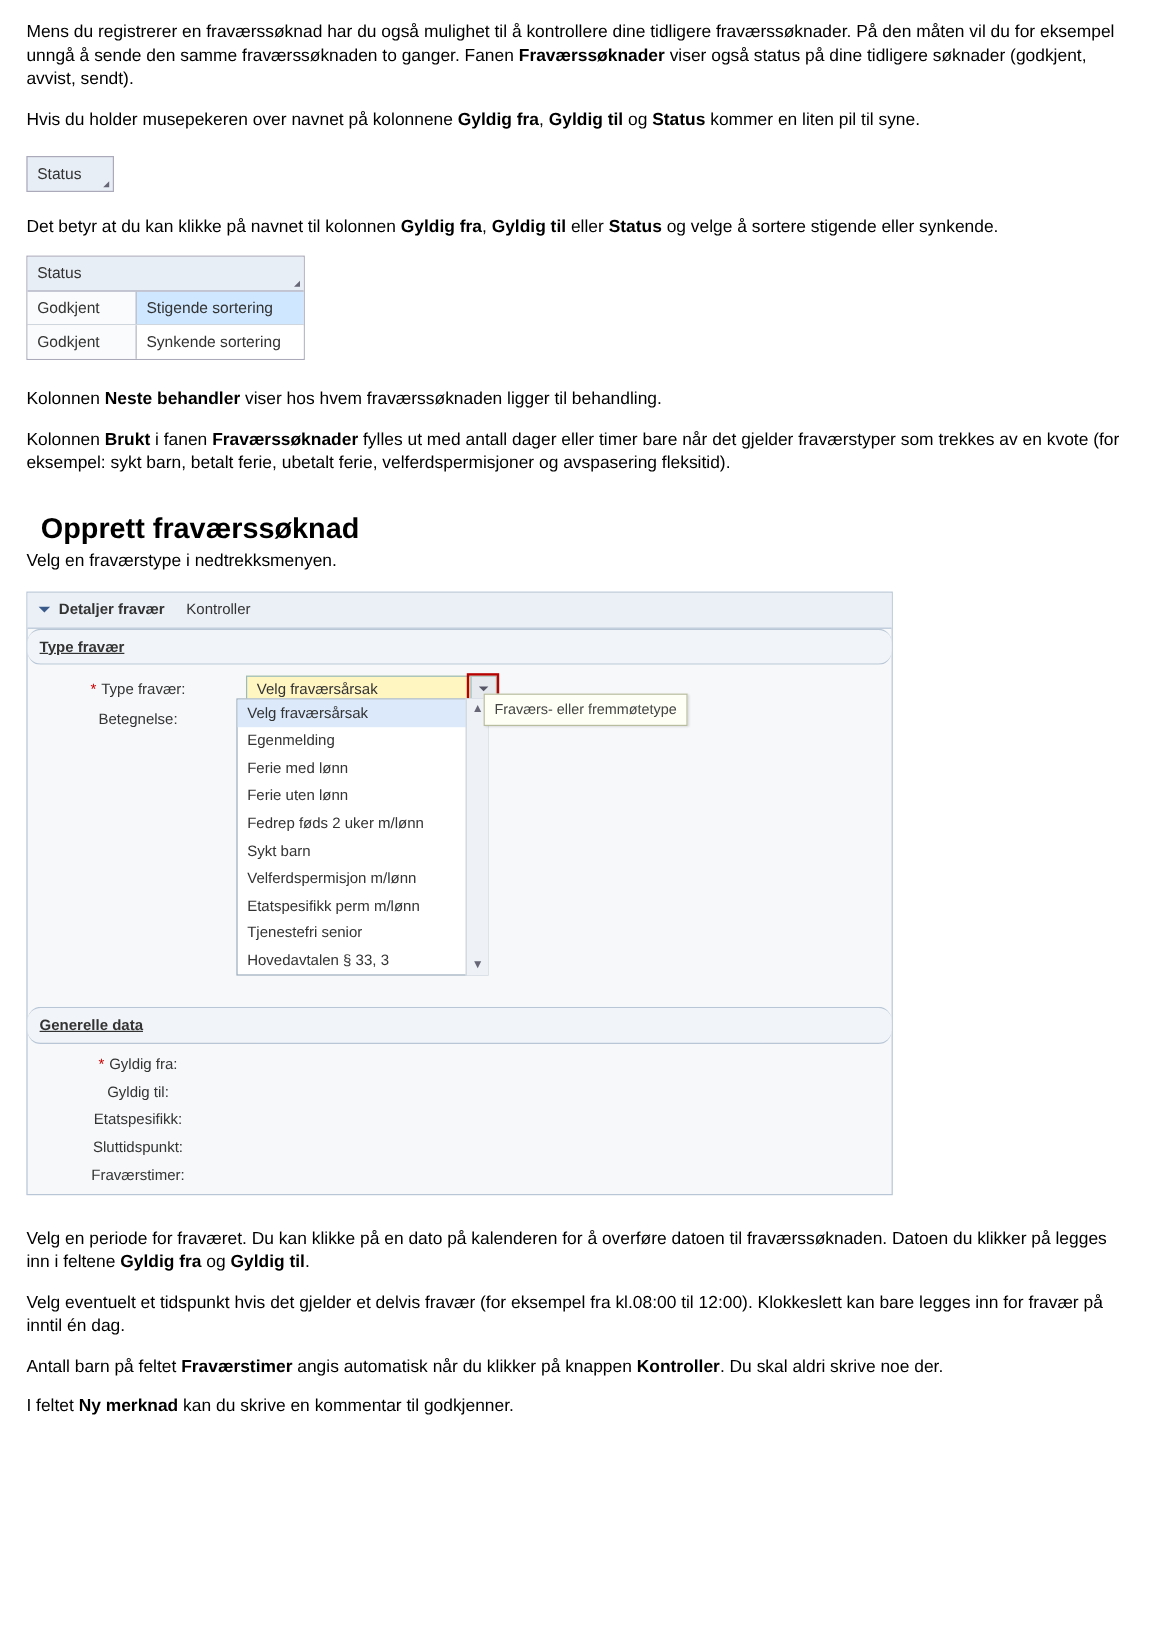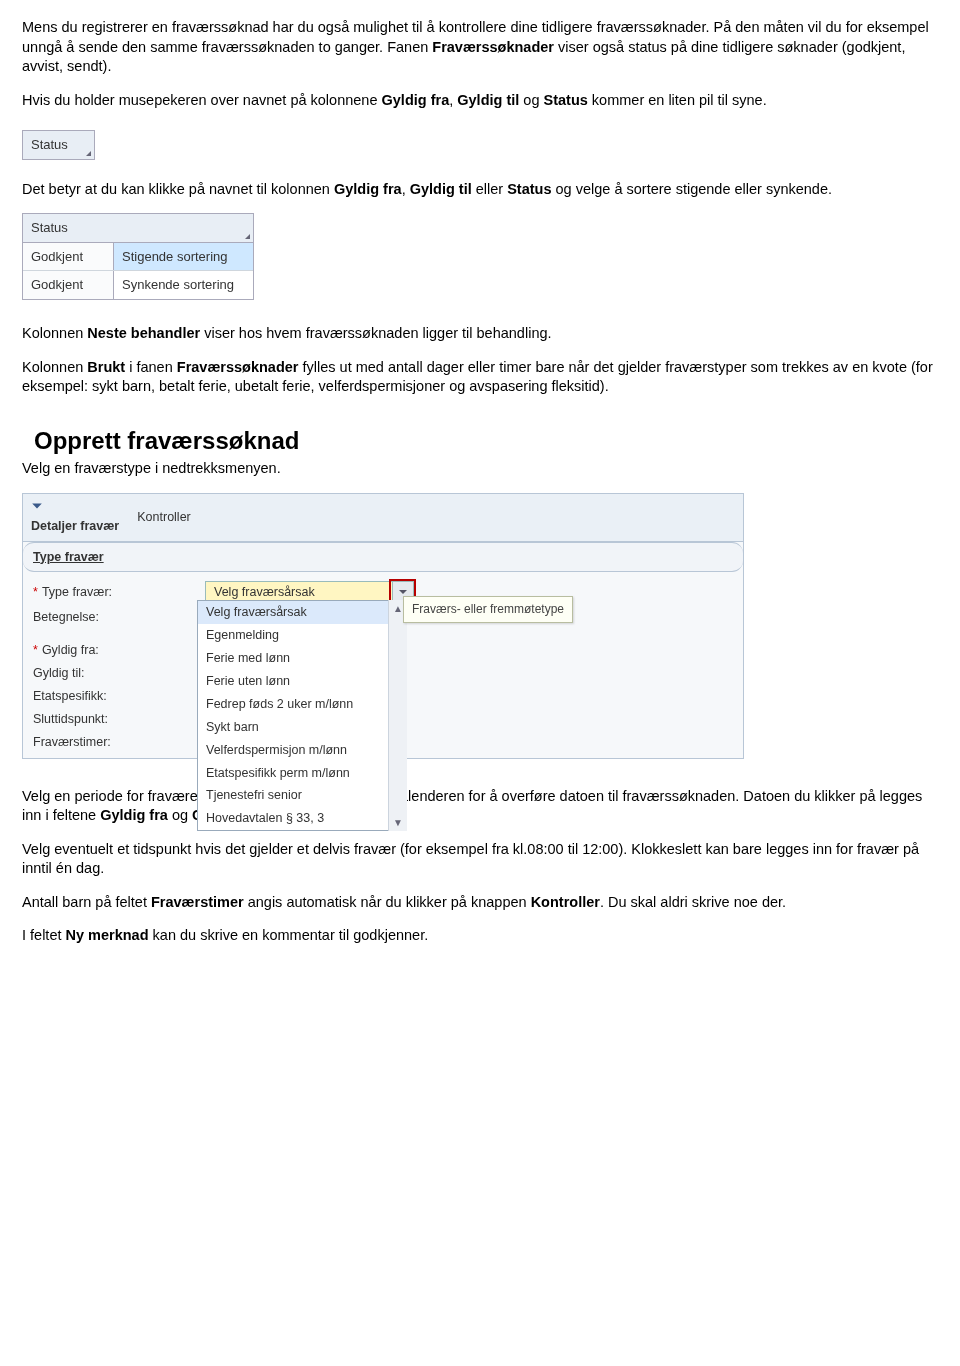--- a/index.html
+++ b/index.html
@@ -76,21 +76,21 @@
   }
   .fig3-toolbar {
     background: #eaf0f6;
     padding: 6px 8px;
     border-bottom: 1px solid #b8c6d6;
     display: flex;
     align-items: center;
     gap: 18px;
   }
   .fig3-toolbar .tw {
-    display: inline-flex; align-items: flex-start; gap: 6px; flex-direction: column;
+    display: inline-flex; align-items: center; gap: 6px;
   }
   .fig3-toolbar .tw svg { width: 12px; height: 12px; }
   .fig3-section-head {
     font-weight: bold;
     padding: 6px 10px;
     border-top: 1px solid #b8c6d6;
     border-bottom: 1px solid #b8c6d6;
     background: #f1f4f8;
     text-decoration: underline;
     border-radius: 11px;
@@ -99,21 +99,21 @@
     position: relative;
     padding: 6px 10px 4px 10px;
   }
   .fig3-row {
     display: flex;
     align-items: center;
     padding: 3px 0;
   }
   .fig3-label {
     width: 164px;
-    text-align: left;
+    text-align: center;
     padding-right: 8px;
   }
   .req { color: #c00; padding-right: 4px; }
   .combo {
     display: inline-flex;
     border: 1px solid #9bb;
     background: #fff6c2;
     height: 20px;
     font-size: 12.5px;
   }
@@ -245,20 +245,21 @@
       <div class="opt">Etatspesifikk perm m/lønn</div>
       <div class="opt">Tjenestefri senior</div>
       <div class="opt">Hovedavtalen § 33, 3</div>
       <div class="scroll">
         <span class="arrow">▲</span>
         <span class="arrow">▼</span>
       </div>
     </div>
   </div>
 
+  <div class="fig3-section-head second">Generelle data</div>
 
   <div class="fig3-body gen-body">
     <div class="fig3-row">
       <div class="fig3-label"><span class="req">*</span><span>Gyldig fra:</span></div>
     </div>
     <div class="fig3-row">
       <div class="fig3-label">Gyldig til:</div>
     </div>
     <div class="fig3-row">
       <div class="fig3-label">Etatspesifikk:</div>

